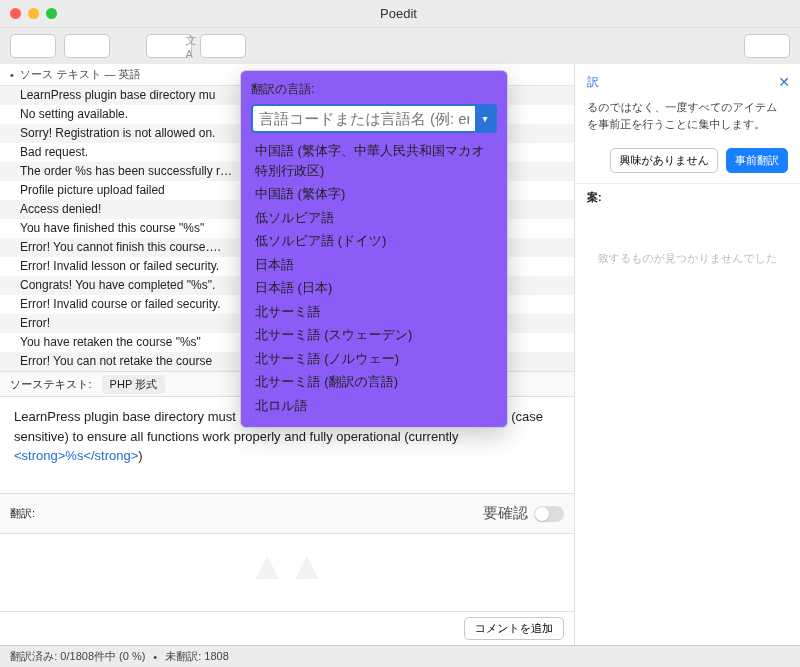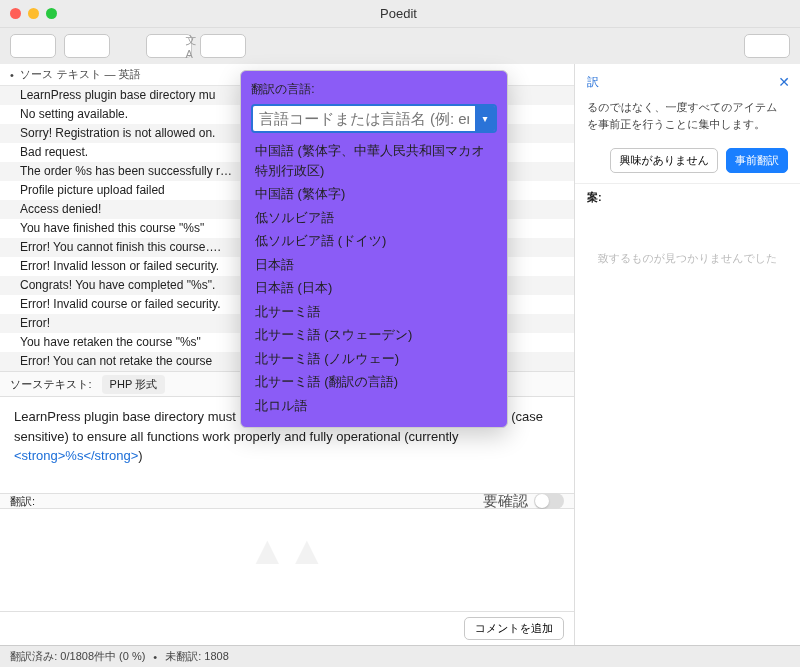--- a/index.html
+++ b/index.html
@@ -21,21 +21,21 @@
 .bullet { margin-right: 6px; }
 .list { flex: 0 0 auto; overflow: hidden; }
 .row { height: 19px; line-height: 19px; padding: 0 20px; font-size: 12px; white-space: nowrap; overflow: hidden; text-overflow: ellipsis; }
 .row:nth-child(odd) { background: #f4f4f4; }
 .row:nth-child(even) { background: #fff; }
 .srcbar { height: 26px; display: flex; align-items: center; gap: 10px; padding: 0 10px; border-top: 1px solid #e0e0e0; border-bottom: 1px solid #e0e0e0; background: #fafafa; font-size: 11px; }
 .badge { background: #eee; border-radius: 4px; padding: 2px 8px; font-size: 11px; }
 .srcbox { padding: 10px 14px; font-size: 13px; line-height: 1.5; height: 96px; background: #fff; }
 .srcbox .tag { color: #1a6dd8; }
 .srcbox .ph { color: #1a6dd8; }
-.transbar { height: 16px; display: flex; align-items: center; padding: 0 10px; border-top: 1px solid #e0e0e0; border-bottom: 1px solid #e0e0e0; background: #fafafa; font-size: 11px; }
+.transbar { height: 41px; display: flex; align-items: center; padding: 0 10px; border-top: 1px solid #e0e0e0; border-bottom: 1px solid #e0e0e0; background: #fafafa; font-size: 11px; }
 .toggle { margin-left: auto; display: flex; align-items: center; gap: 6px; font-size: 15px; color: #555; }
 .togglesw { width: 30px; height: 16px; border-radius: 8px; background: #ddd; position: relative; }
 .togglesw::after { content: ""; position: absolute; width: 14px; height: 14px; background: #fff; border-radius: 50%; top: 1px; left: 1px; box-shadow: 0 1px 2px rgba(0,0,0,0.2); }
 .transbox { flex: 1; background: #fff; position: relative; }
 .watermark { position: absolute; left: 50%; top: 40%; transform: translate(-50%, -50%); opacity: 0.05; font-size: 40px; }
 .commentbar { height: 34px; display: flex; align-items: center; justify-content: flex-end; padding: 0 10px; border-top: 1px solid #e0e0e0; background: #fff; }
 .commentbtn { border: 1px solid #c8c8c8; background: #fff; border-radius: 5px; padding: 3px 10px; font-size: 11px; cursor: pointer; }
 .statusbar { height: 22px; display: flex; align-items: center; padding: 0 10px; background: #ececec; border-top: 1px solid #ccc; font-size: 11px; color: #444; gap: 8px; }
 .panel { padding: 10px 12px; font-size: 12px; display: flex; flex-direction: column; gap: 8px; position:relative; }
 .panel .hdr { color: #2a73d8; font-size: 12px; }

